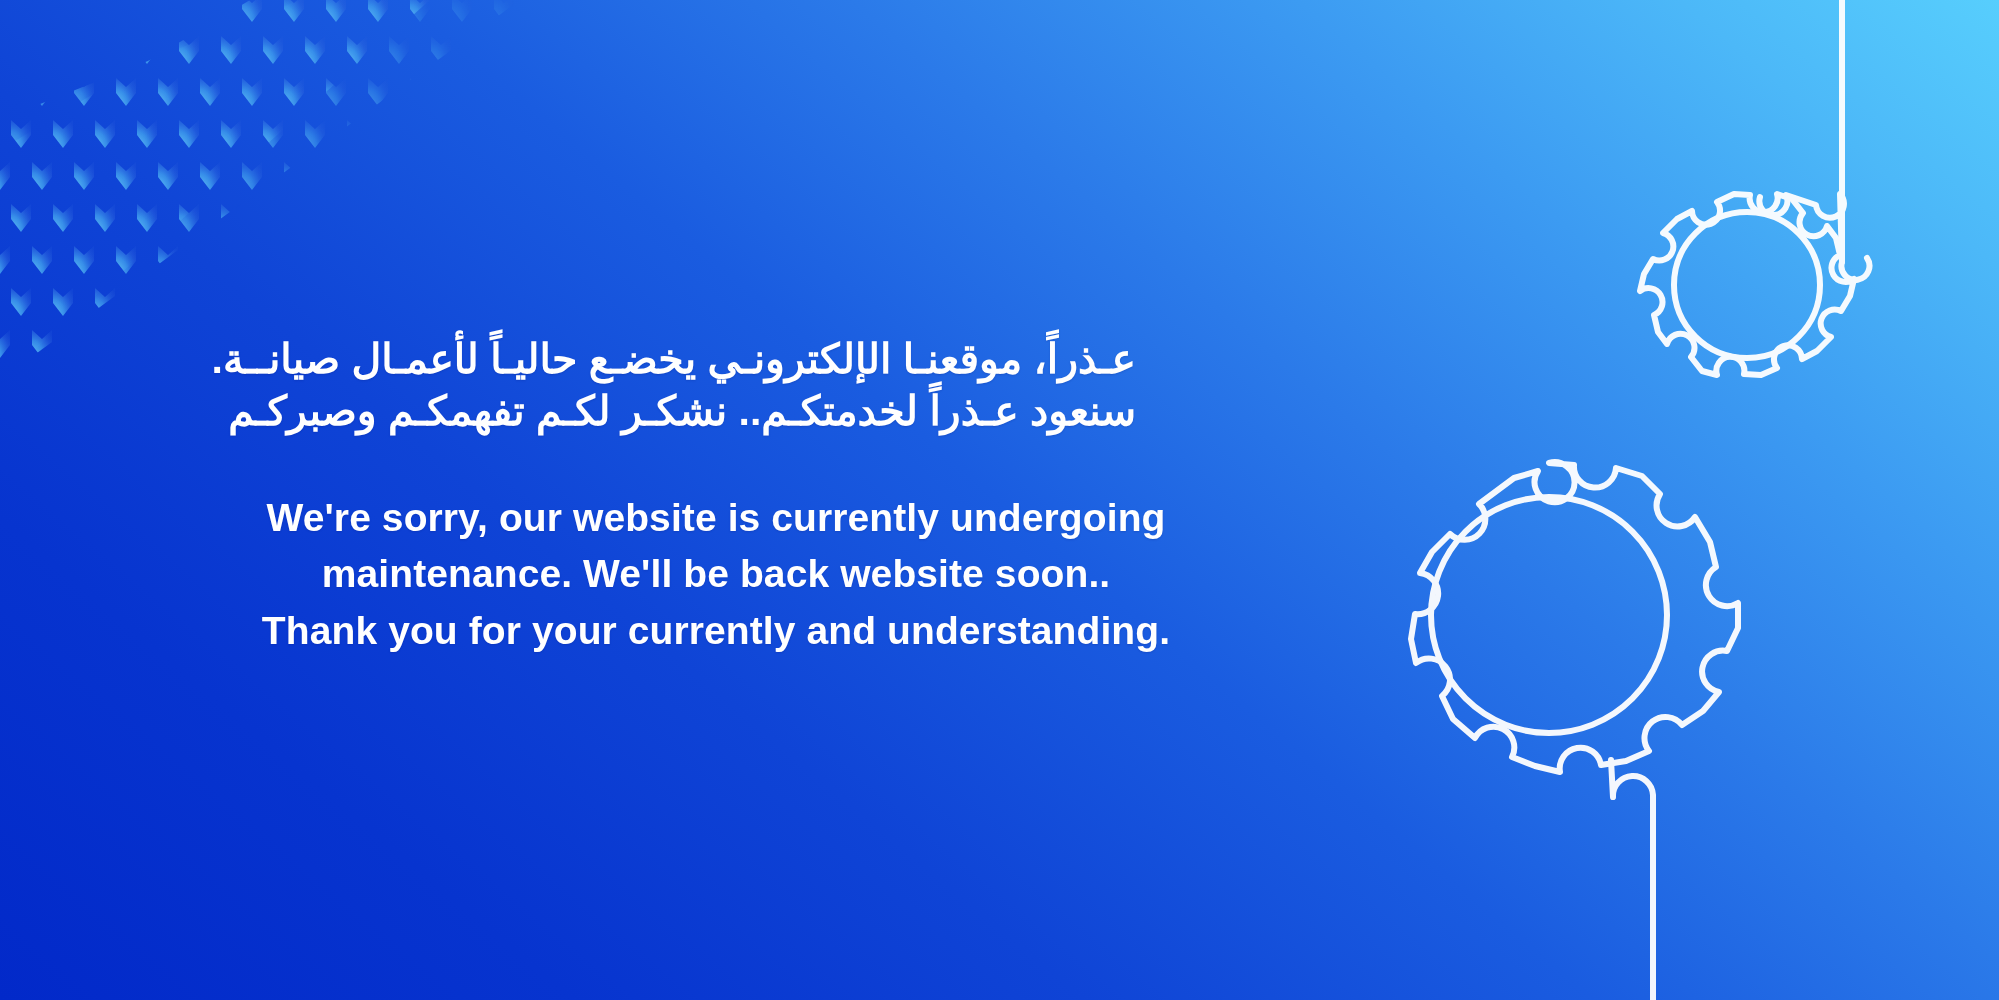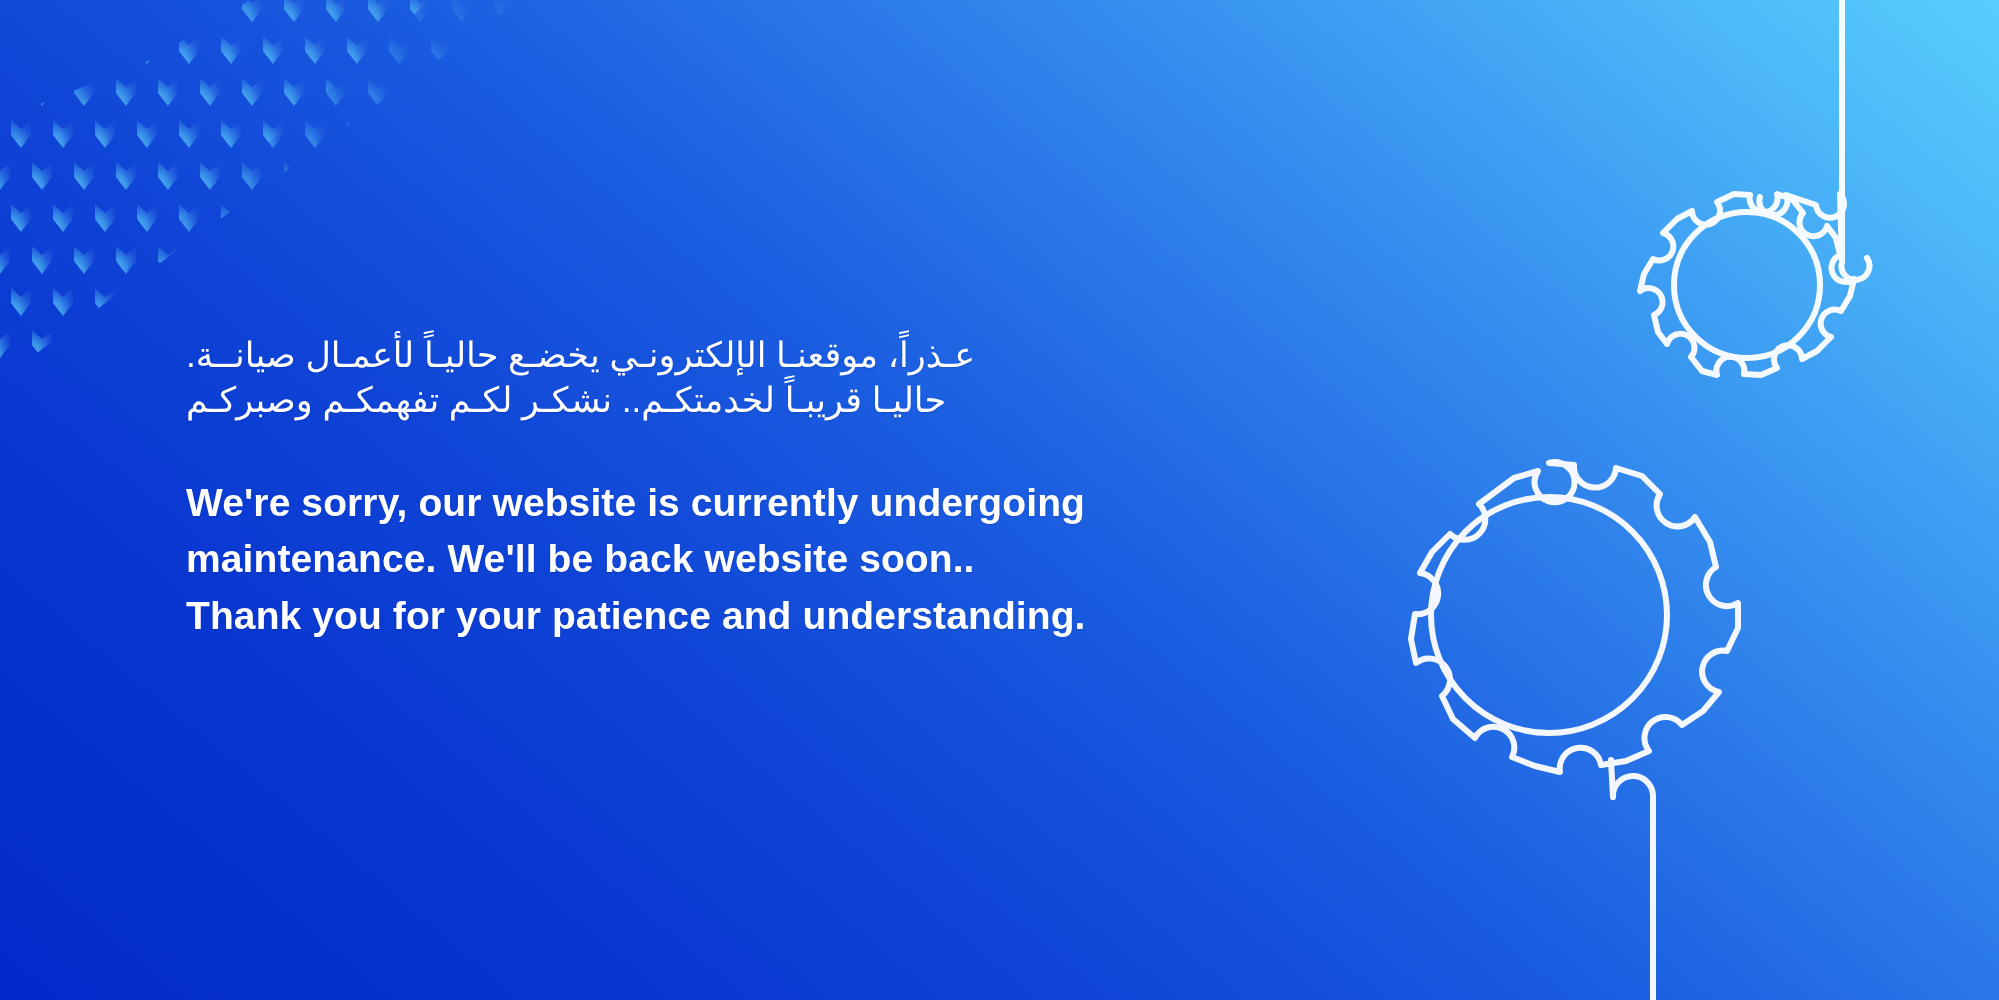--- a/index.html
+++ b/index.html
@@ -48,41 +48,41 @@
 
   
   .copy {
     position: absolute;
     left: 186px;
     top: 333px;
     width: 1060px;
   }
   .ar-block {
     direction: rtl;
-    text-align: left;
+    text-align: right;
     width: 950px;
     color: #ffffff;
-    font-size: 35px;
-    font-weight: normal;
+    font-size: 41px;
+    font-weight: bold;
     line-height: 1.28;
     letter-spacing: 0.3px;
     text-shadow: 0 1px 2px rgba(2,24,110,0.18);
   }
   .ar-block .ar-line { white-space: nowrap; }
 
   .en-block {
     margin-top: 52px;
     color: #ffffff;
     font-size: 39px;
     font-weight: bold;
     line-height: 1.45;
     letter-spacing: 0.1px;
     text-shadow: 0 1px 2px rgba(2,24,110,0.18);
   }
-  .en-block .en-line { white-space: nowrap; }
+  .en-block .en-line { white-space: nowrap; text-align: center; }
 </style>
 </head>
 <body>
 
 <div class="stage">
 
   <div class="chev-layer">
     <svg width="520" height="380" viewBox="0 0 520 380" xmlns="http://www.w3.org/2000/svg">
       <defs>
 
@@ -188,24 +188,24 @@
 
         <path d="M 554 1010 L 554 795 a 20 20 0 0 0 -40 2 L 512 760"></path>
       </g>
     </svg>
   </div>
 
   <div class="copy">
 
     <div class="ar-block" lang="ar" dir="rtl">
       <div class="ar-line">عـذراً، موقعنـا الإلكترونـي يخضـع حاليـاً لأعمـال صيانــة.</div>
-      <div class="ar-line">حاليـا قريبـاً لخدمتكـم.. نشكـر لكـم تفهمكـم وصبركـم</div>
+      <div class="ar-line">سنعود عـذراً لخدمتكـم.. نشكـر لكـم تفهمكـم وصبركـم</div>
     </div>
 
     <div class="en-block" lang="en" dir="ltr">
       <div class="en-line">We're sorry, our website is currently undergoing</div>
       <div class="en-line">maintenance. We'll be back website soon..</div>
-      <div class="en-line">Thank you for your patience and understanding.</div>
+      <div class="en-line">Thank you for your currently and understanding.</div>
     </div>
 
   </div>
 
 </div>
 
 </body></html>

